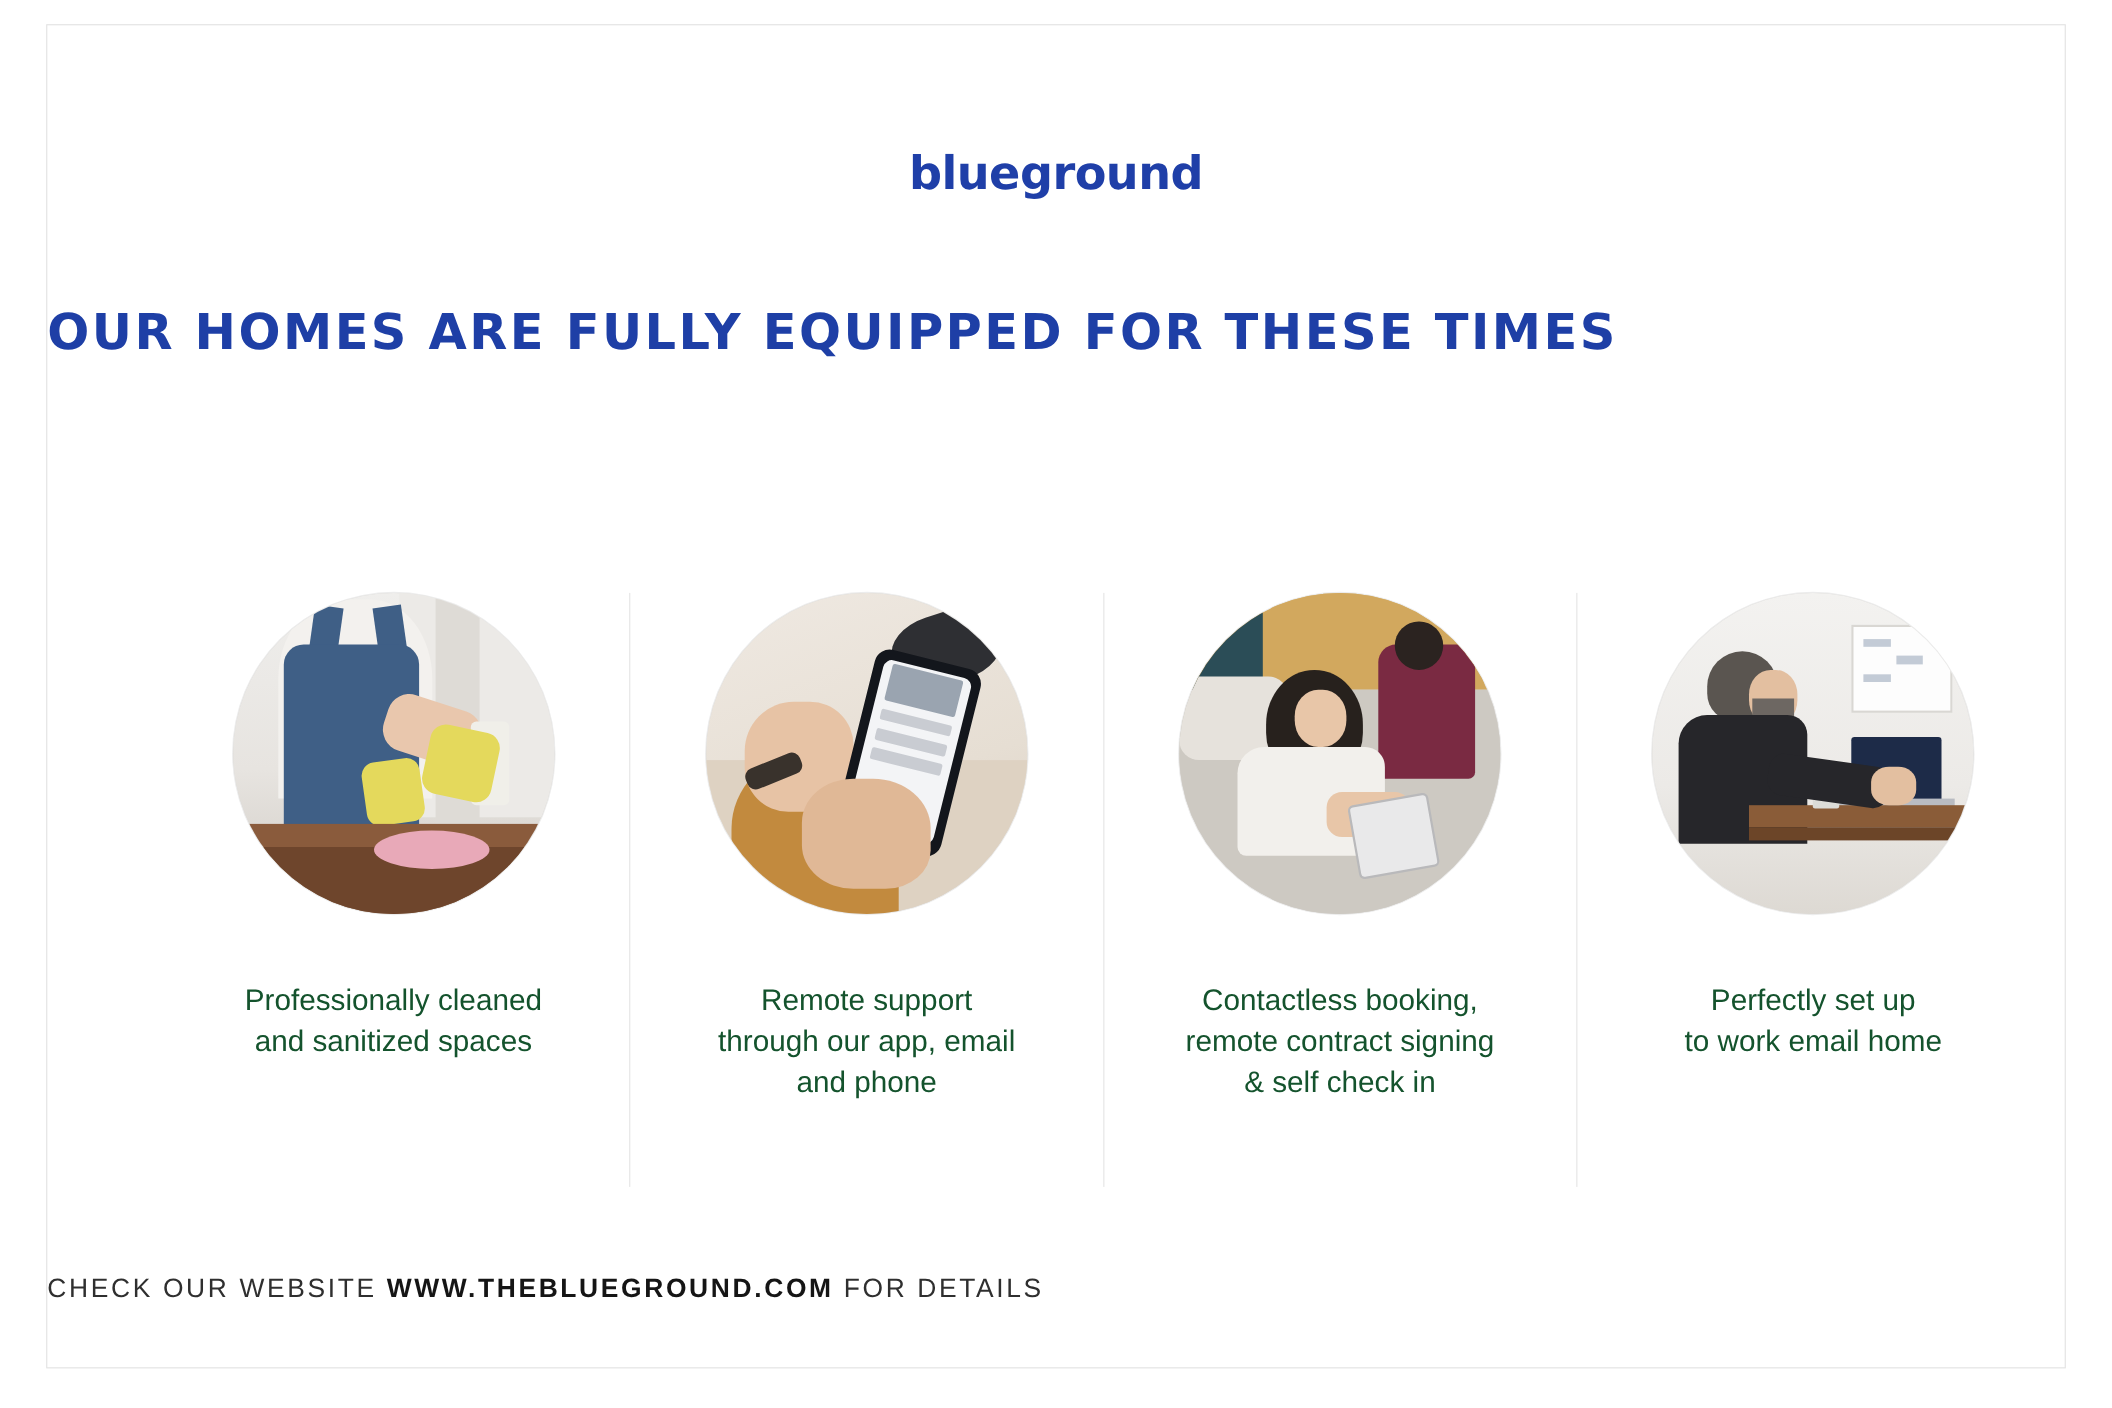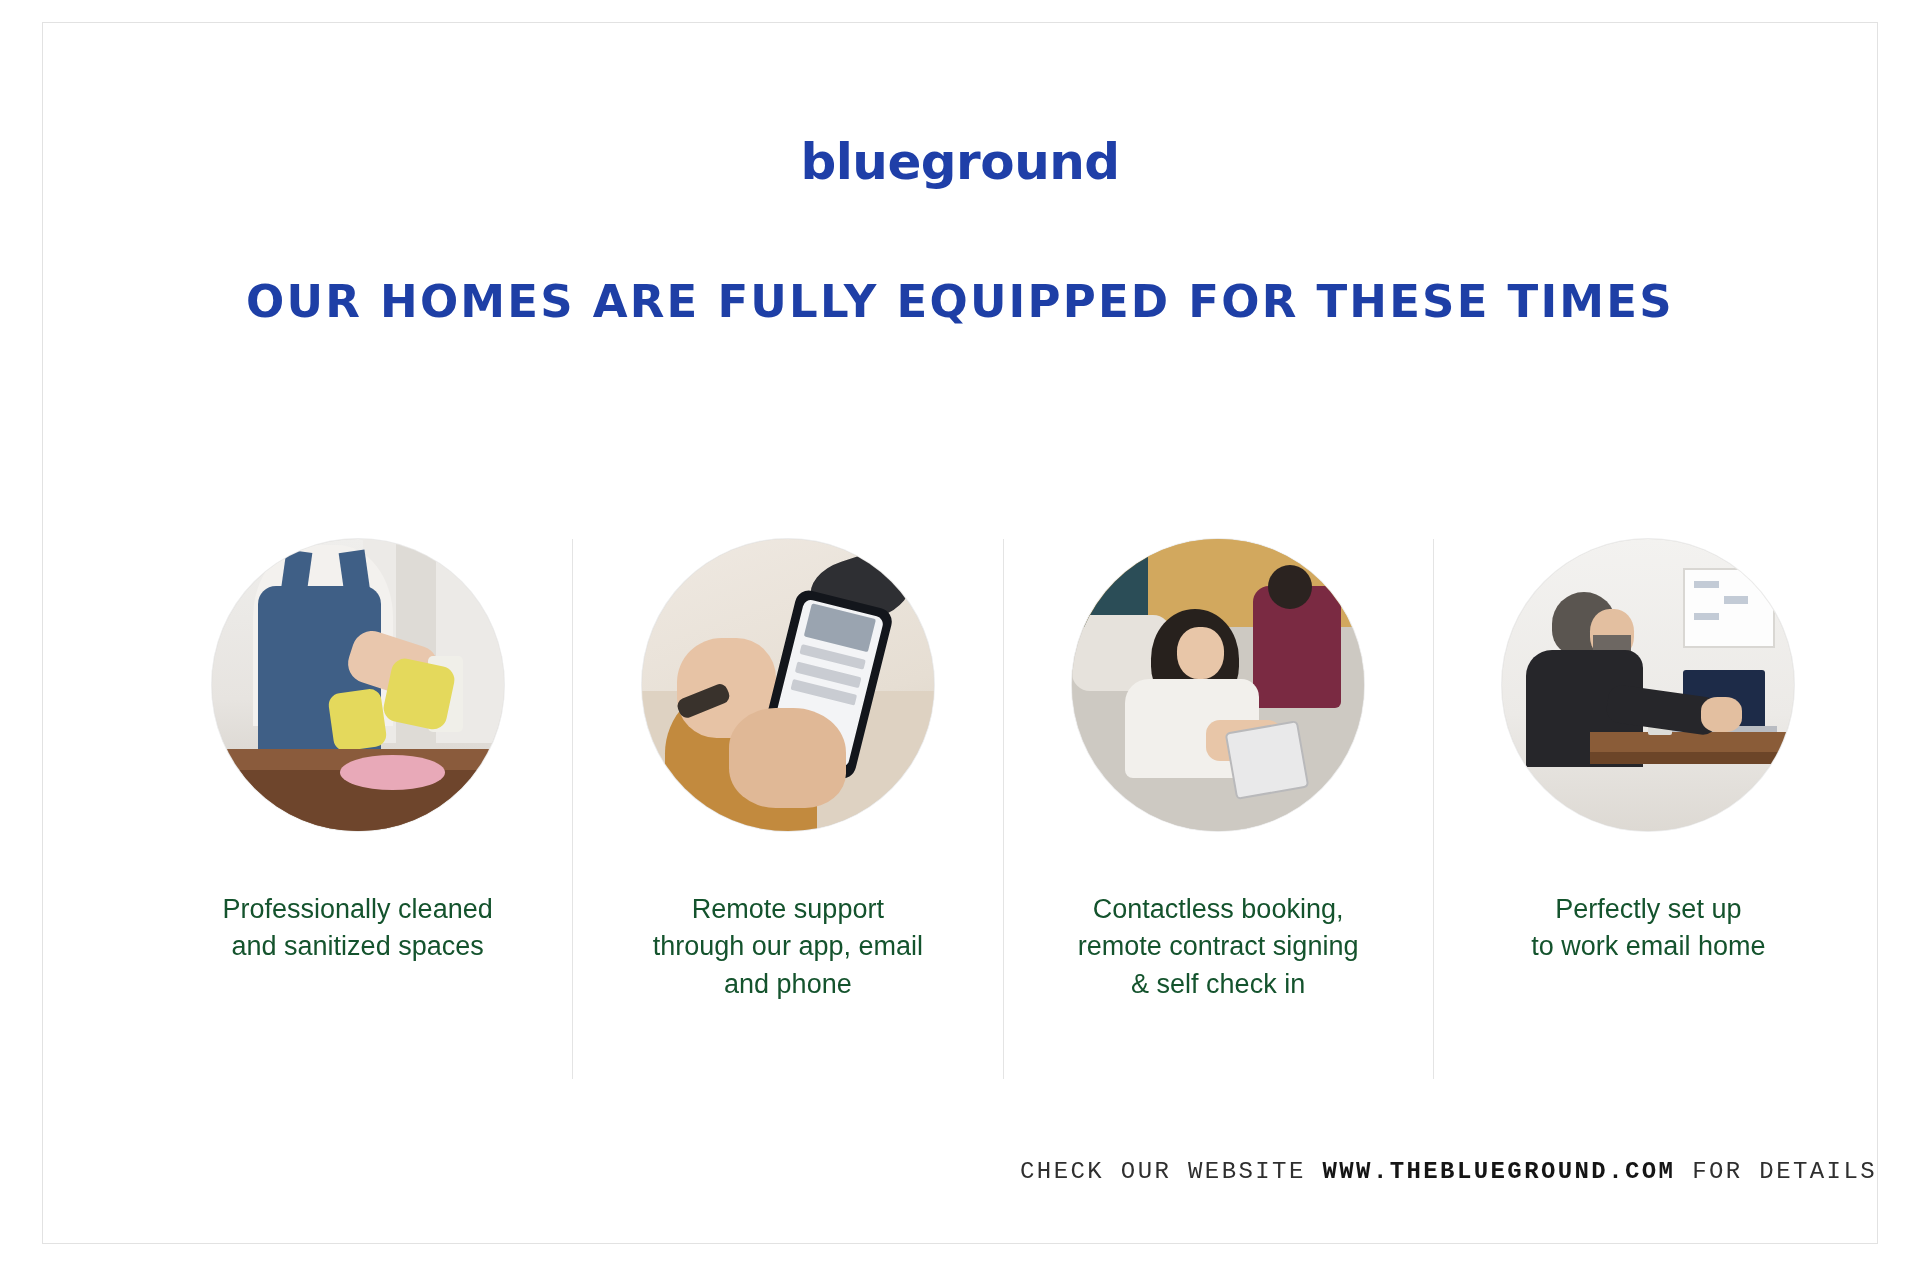--- a/index.html
+++ b/index.html
@@ -29,32 +29,31 @@
     background: #ffffff;
     border: 1px solid #e2e2e2;
     box-sizing: border-box;
   }
   .brand {
     position: absolute;
     top: 110px;
     left: 0;
     width: 100%;
     text-align: center;
-    font-size: 50px;
+    font-size: 42px;
     font-weight: bold;
     letter-spacing: -0.5px;
     color: #1f3fa8;
     font-family: "DejaVu Sans", sans-serif;
   }
   .headline {
     position: absolute;
     top: 252px;
     left: 0;
     width: 100%;
-    text-align: center;
     font-size: 45px;
     font-weight: bold;
     letter-spacing: 2.2px;
     color: #1e3fa6;
     font-family: "DejaVu Sans", sans-serif;
   }
   .subhead {
     position: absolute;
     top: 360px;
     left: 0;
@@ -104,25 +103,25 @@
     line-height: 1.38;
     color: #14532d;
     font-family: "Liberation Sans", sans-serif;
     white-space: pre-line;
   }
   .footer {
     position: absolute;
     top: 1135px;
     left: 0;
     width: 100%;
-    text-align: right;
+    text-align: left;
     font-size: 24px;
     letter-spacing: 2.4px;
     color: #2f2f2f;
-    font-family: Liberation Mono, monospace;
+    font-family: Liberation Sans, sans-serif;
   }
   .footer .url {
     font-weight: bold;
     color: #151515;
   }
 
   
   
   .p1-bg { position:absolute; inset:0; background:linear-gradient(180deg,#efeeec 0%,#e7e4e0 55%,#cfcac3 100%); }
   .p1-wall { position:absolute; left:52%; top:0; width:48%; height:70%; background:#eceae7; }

